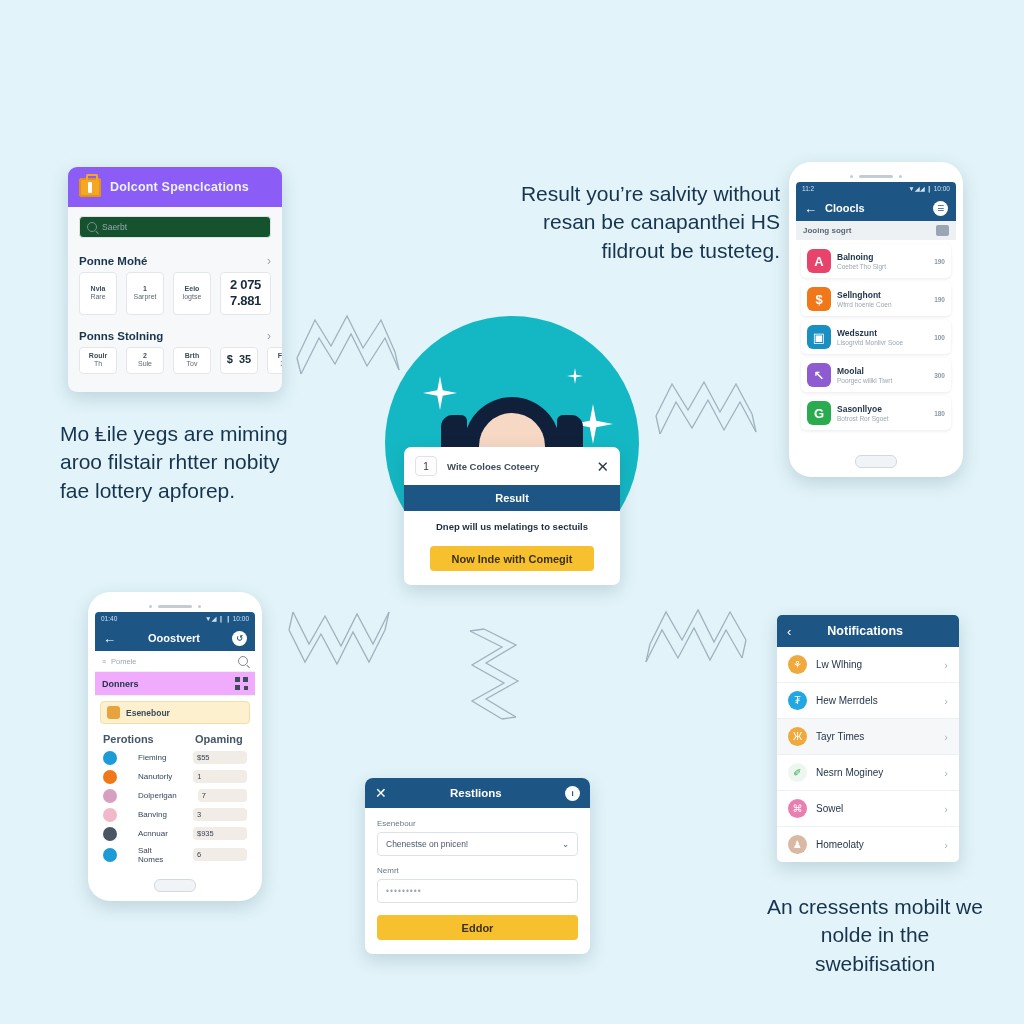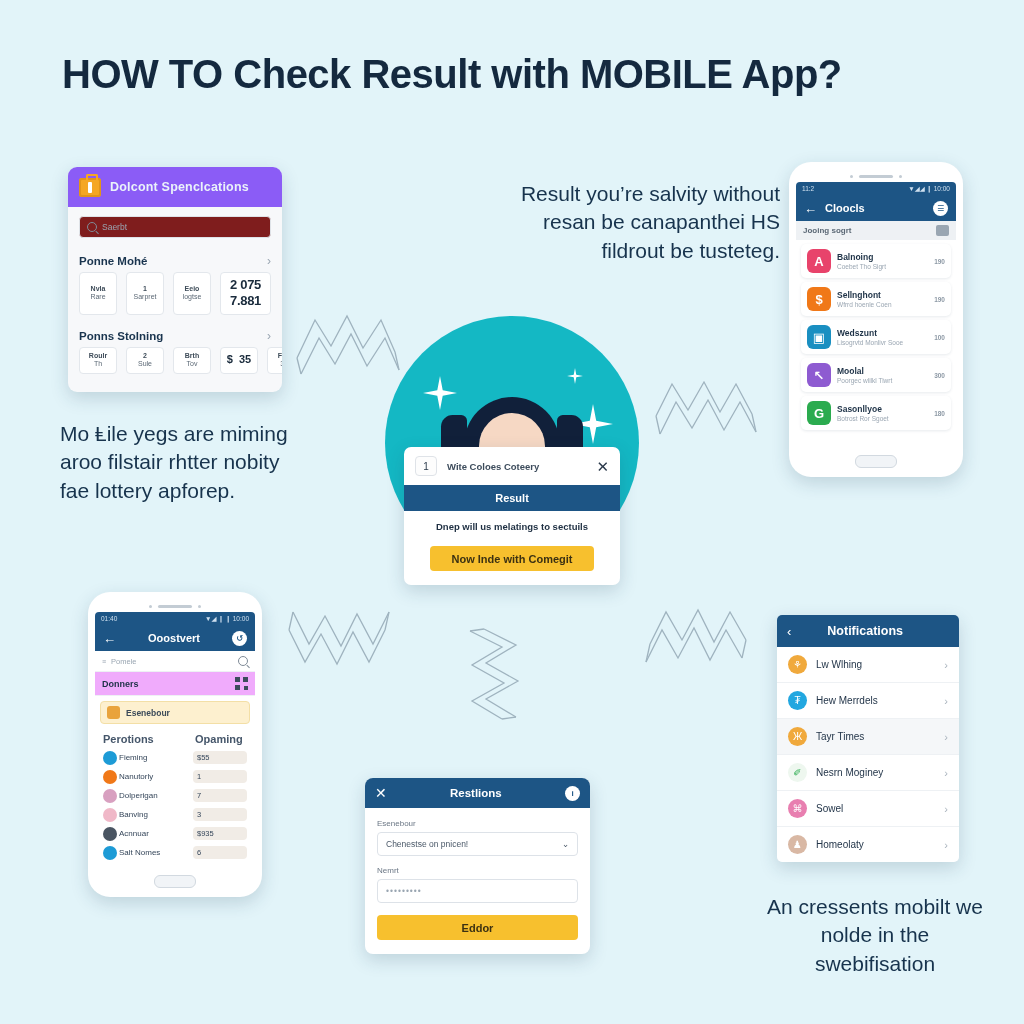--- a/index.html
+++ b/index.html
@@ -43,21 +43,21 @@
   }
   .brief-icon:before{
     content:"";position:absolute;left:7px;top:-4px;width:8px;height:4px;
     border:2px solid #f5a623;border-bottom:none;border-radius:2px 2px 0 0;
   }
   .brief-icon:after{
     content:"";position:absolute;left:9px;top:4px;width:4px;height:11px;background:#fff;border-radius:1px;
   }
   .specs .searchrow{padding:9px 11px 8px;}
   .search-box{
-    height:20px;border:1px solid #dfe3e8;border-radius:4px;background:#7f1d1d;
+    height:20px;border:1px solid #dfe3e8;border-radius:4px;background:#14532d;
     display:flex;align-items:center;gap:5px;padding:0 7px;
   }
   .search-box .txt{font-size:8.5px;color:#9aa6b2;}
   .mag{width:8px;height:8px;border:1.4px solid #7f8b97;border-radius:50%;position:relative;flex:0 0 auto;}
   .mag:after{content:"";position:absolute;right:-3px;bottom:-2px;width:4px;height:1.4px;background:#7f8b97;transform:rotate(45deg);}
   .sec-hd{
     display:flex;align-items:center;justify-content:space-between;
     padding:8px 11px 4px;
   }
   .sec-hd .nm{font-size:11.5px;font-weight:bold;color:#19344e;}
@@ -130,21 +130,21 @@
      linear-gradient(#3c4c5c,#3c4c5c) 100% 100%/4px 4px no-repeat;}
   .hi-row{
     background:#fdf0cf;border:1px solid #f3dfa6;margin:5px;border-radius:4px;
     display:flex;align-items:center;gap:6px;padding:4px 6px;
   }
   .hi-row .ic{width:13px;height:13px;border-radius:3px;background:#e9a33c;}
   .hi-row .tx{font-size:8.5px;font-weight:bold;color:#3b4a59;}
   .thead{display:flex;padding:4px 8px 3px;font-size:11px;font-weight:bold;color:#45566a;}
   .thead .c1{flex:1;}
   .thead .c2{width:52px;}
-  .trow{display:flex;align-items:center;padding:2.5px 8px;gap:2px;justify-content:space-between;}
+  .trow{display:flex;align-items:center;padding:2.5px 8px;gap:21px;justify-content:space-between;}
   .trow .dotic{width:14px;height:14px;border-radius:50%;flex:0 0 auto;}
   .trow .nm{flex:1;font-size:8px;color:#35465a;}
   .trow .vl{width:46px;background:#f1ece6;border-radius:4px;font-size:7.5px;color:#35465a;padding:2px 4px;}
 
   
   .form-card{left:365px;top:778px;width:225px;border-radius:8px;overflow:hidden;background:#fff;}
   .form-card .bar{background:#1d5585;height:30px;display:flex;align-items:center;padding:0 10px;gap:8px;}
   .form-card .bar .x{color:#fff;font-size:14px;line-height:1;}
   .form-card .bar .t{flex:1;text-align:center;color:#fff;font-size:11.5px;font-weight:bold;}
   .form-body{padding:11px 12px 14px;}
@@ -245,21 +245,20 @@
     </g>
   </svg>
   <svg class="conn abs" style="left:462px;top:625px;" width="60" height="110">
     <g fill="none" stroke="#9fb3bf" stroke-width="1.3">
       <path d="M8 6 L40 22 L10 40 L42 58 L10 76 L40 94"></path>
       <path d="M22 4 L54 20 L24 38 L56 56 L24 74 L54 92"></path>
       <path d="M8 6 L22 4 M40 94 L54 92"></path>
     </g>
   </svg>
 
-  <div class="abs page-title">HOW TO Check Result with MOBILE App?</div>
 
   <div class="abs caption cap-topright">Result you’re salvity without resan be canapanthei HS fildrout be tusteteg.</div>
   <div class="abs caption cap-left">Mo Ⱡile yegs are miming aroo filstair rhtter nobity fae lottery apforep.</div>
   <div class="abs caption cap-botright">An cressents mobilt we nolde in the swebifisation</div>
 
   <div class="abs card shadow specs">
     <div class="bar">
       <span class="brief-icon"></span>
       <span class="ttl">Dolcont Spenclcations</span>
     </div>

